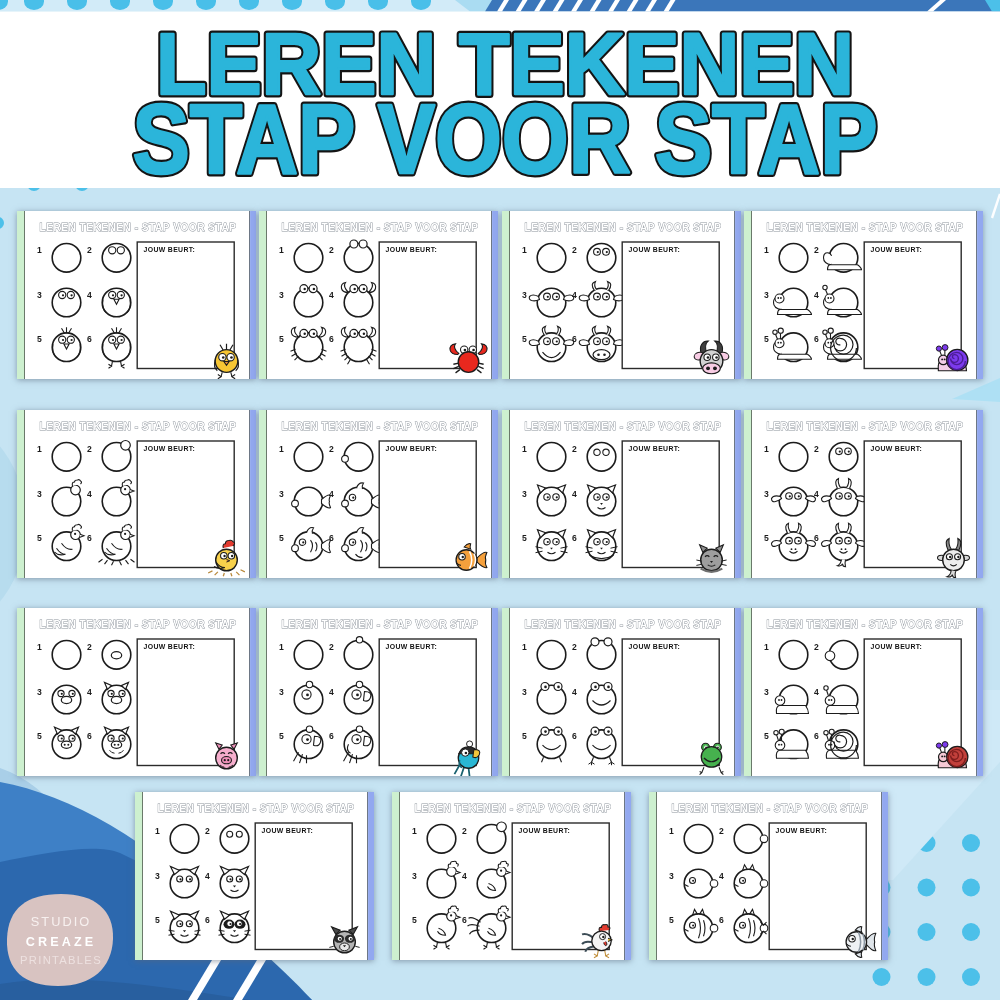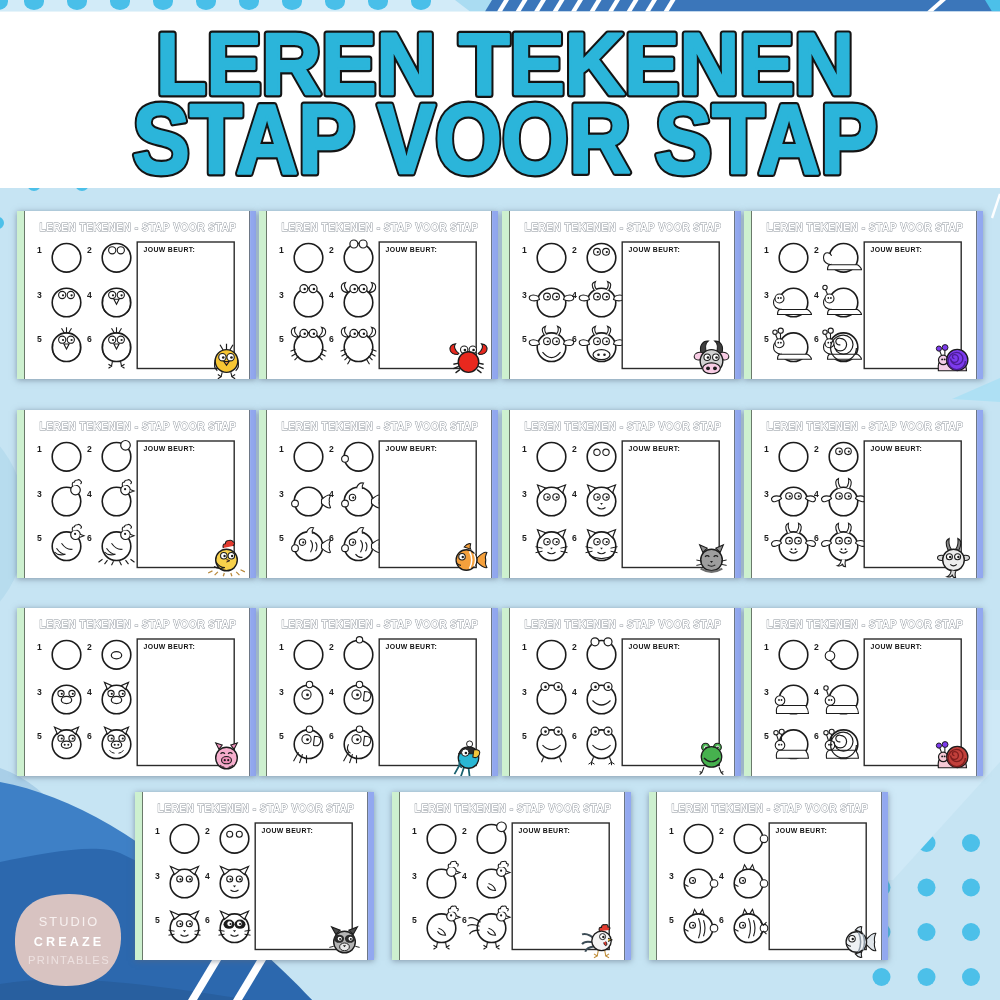--- a/index.html
+++ b/index.html
@@ -1183,17 +1183,17 @@
         <path d="M7,-2 q6,-7 9,-6 q-2,5 -1,8 q-1,3 1,8 q-3,1 -9,-6 Z" fill="#dfe5ea" stroke="#1c1c1c" stroke-width="1"></path>
         <path d="M-3,-11 q3,-4 6,-3 q-1,3 0,5 Z M-3,11 q3,4 6,3 q-1,-3 0,-5 Z" fill="#dfe5ea" stroke="#1c1c1c" stroke-width="1"></path>
         <circle cx="-2" cy="0" r="9.5" fill="#eef1f4" stroke="#1c1c1c" stroke-width="1.2"></circle>
         <circle cx="-6" cy="-3" r="3" fill="#fff" stroke="#1c1c1c" stroke-width="1"></circle>
         <circle cx="-5.3" cy="-2.8" r="1.1" fill="#1c1c1c"></circle>
         <path d="M0,-9 q4,9 0,18 M4,-7.5 q3,7.5 0,15" fill="none" stroke="#8d99a4" stroke-width="1.4"></path>
         <path d="M-11,2 q2,2 4,2" stroke="#1c1c1c" stroke-width="1" fill="none"></path>
       </g>
     </svg>
   </div>
-<div style="position:absolute;left:8px;top:894px;width:122px;height:92px"><svg width="122" height="92" viewBox="0 0 122 92">
+<div style="position:absolute;left:0;top:894px;width:122px;height:92px"><svg width="122" height="92" viewBox="0 0 122 92">
       <path d="M61,0 C95,0 114,16 113,45 C112,74 92,92 58,92 C24,92 6,76 7,45 C8,14 27,0 61,0 Z" fill="#d8c3c1"></path>
       <text x="61" y="32" text-anchor="middle" font-family="Liberation Sans, sans-serif" font-size="12.8" letter-spacing="2" fill="#fdf9f8" opacity="0.85">STUDIO</text>
       <text x="61" y="52" text-anchor="middle" font-family="Liberation Sans, sans-serif" font-size="12.6" font-weight="bold" letter-spacing="3.1" fill="#ffffff">CREAZE</text>
       <text x="61" y="70" text-anchor="middle" font-family="Liberation Sans, sans-serif" font-size="11.2" letter-spacing="1.3" fill="#f3e9e8" opacity="0.8">PRINTABLES</text>
     </svg></div>
 </body></html>

